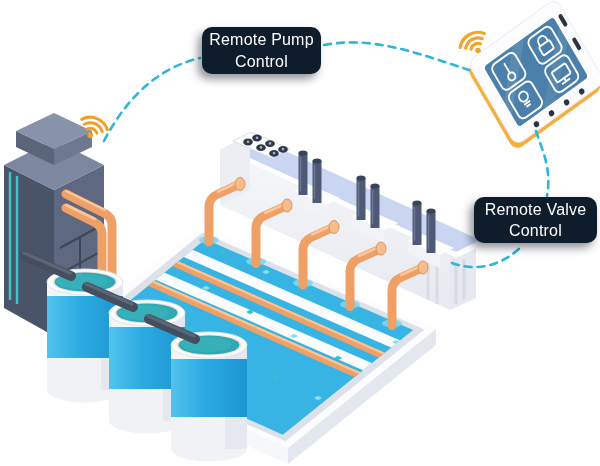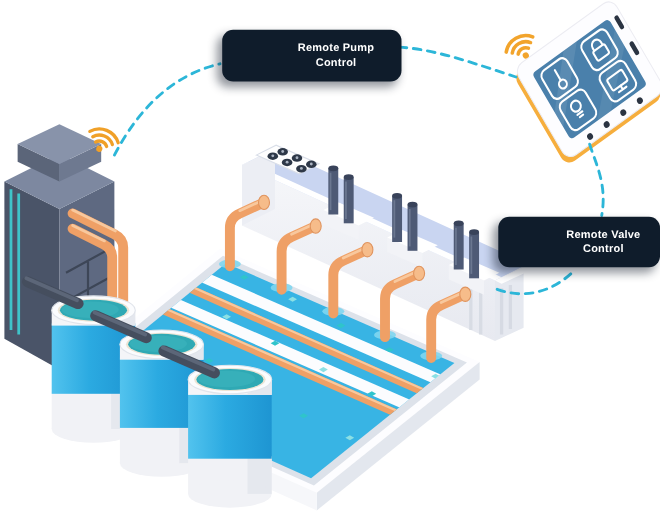--- a/index.html
+++ b/index.html
@@ -1,24 +1,24 @@
 <!DOCTYPE html>
 <html><head>
 <meta charset="utf-8">
 <style>
   html,body{margin:0;padding:0;background:#fff;}
   #stage{position:relative;width:600px;height:466px;background:#ffffff;overflow:hidden;
          font-family:"Liberation Sans",sans-serif;}
   #stage svg{position:absolute;left:0;top:0;}
   .callout{position:absolute;background:#0f1c2b;color:#ffffff;border-radius:10px;
            display:flex;flex-direction:column;align-items:center;justify-content:center;
-           font-size:10px;font-weight:700;line-height:1.32;text-align:center;
-           box-shadow:-4px 5px 9px rgba(10,20,36,.45);letter-spacing:.2px;padding-left:44px;}
+           font-size:16px;font-weight:400;line-height:1.32;text-align:center;
+           box-shadow:-4px 5px 9px rgba(10,20,36,.45);letter-spacing:.2px;}
   #callout-pump{left:202px;top:27px;width:119px;height:47px;}
-  #callout-valve{left:453px;top:197px;width:103px;height:46px;}
+  #callout-valve{left:474px;top:197px;width:123px;height:46px;}
 </style>
 </head>
 <body>
 
 <div id="stage">
 <svg width="600" height="466" viewBox="0 0 600 466">
   <defs>
     <linearGradient id="tankGrad" x1="0" y1="0" x2="1" y2="0">
       <stop offset="0" stop-color="#52c3ee"></stop>
           <stop offset="0.45" stop-color="#2baae1"></stop>

